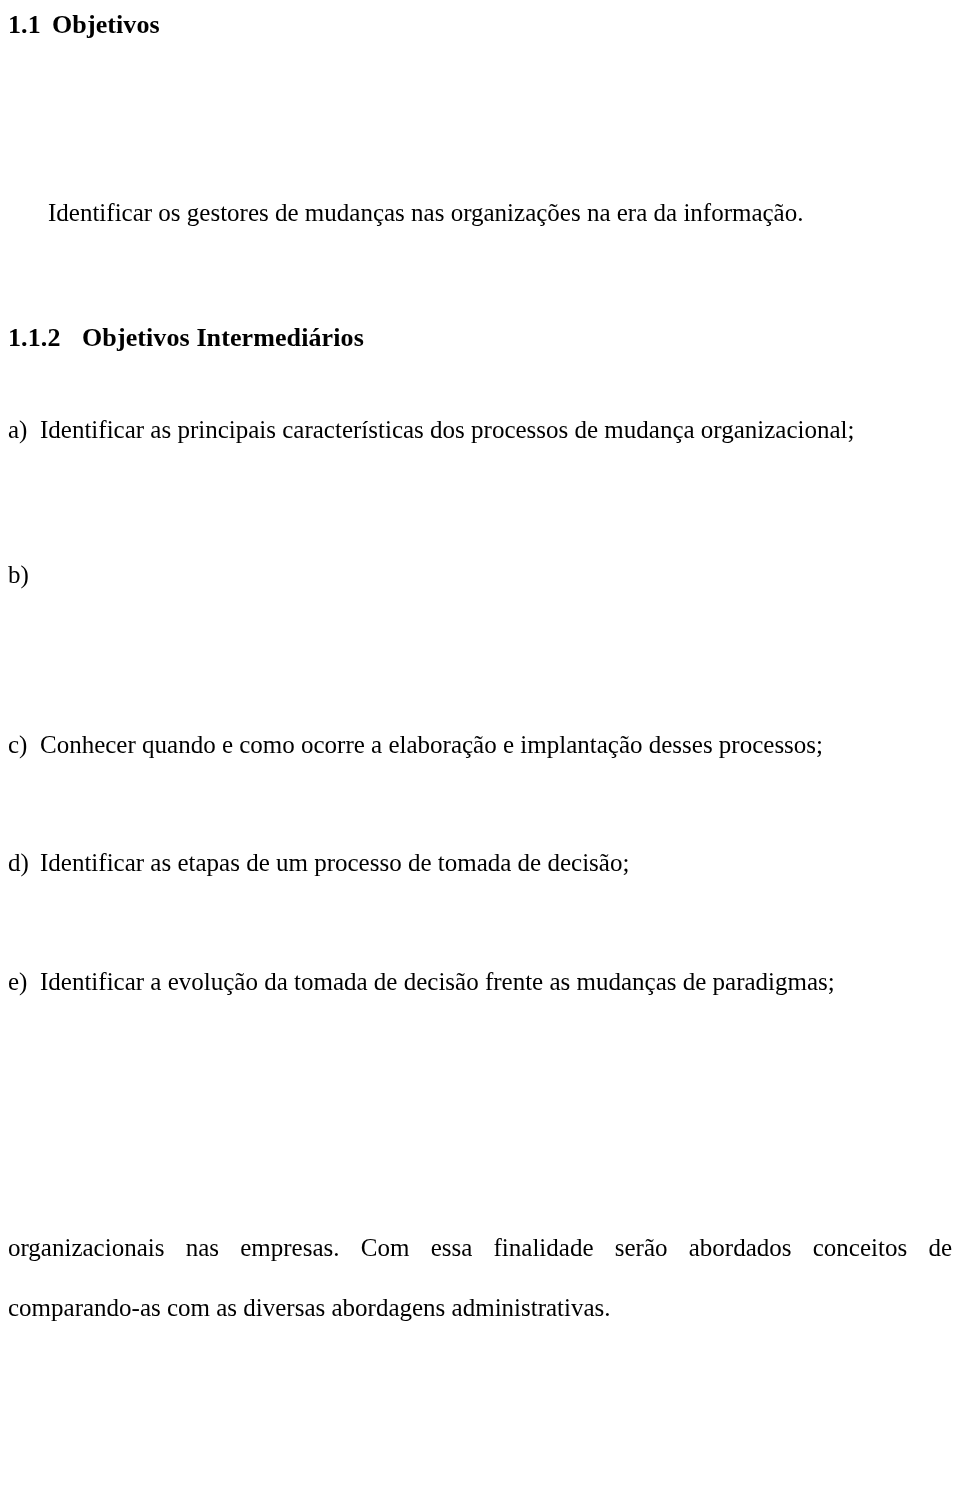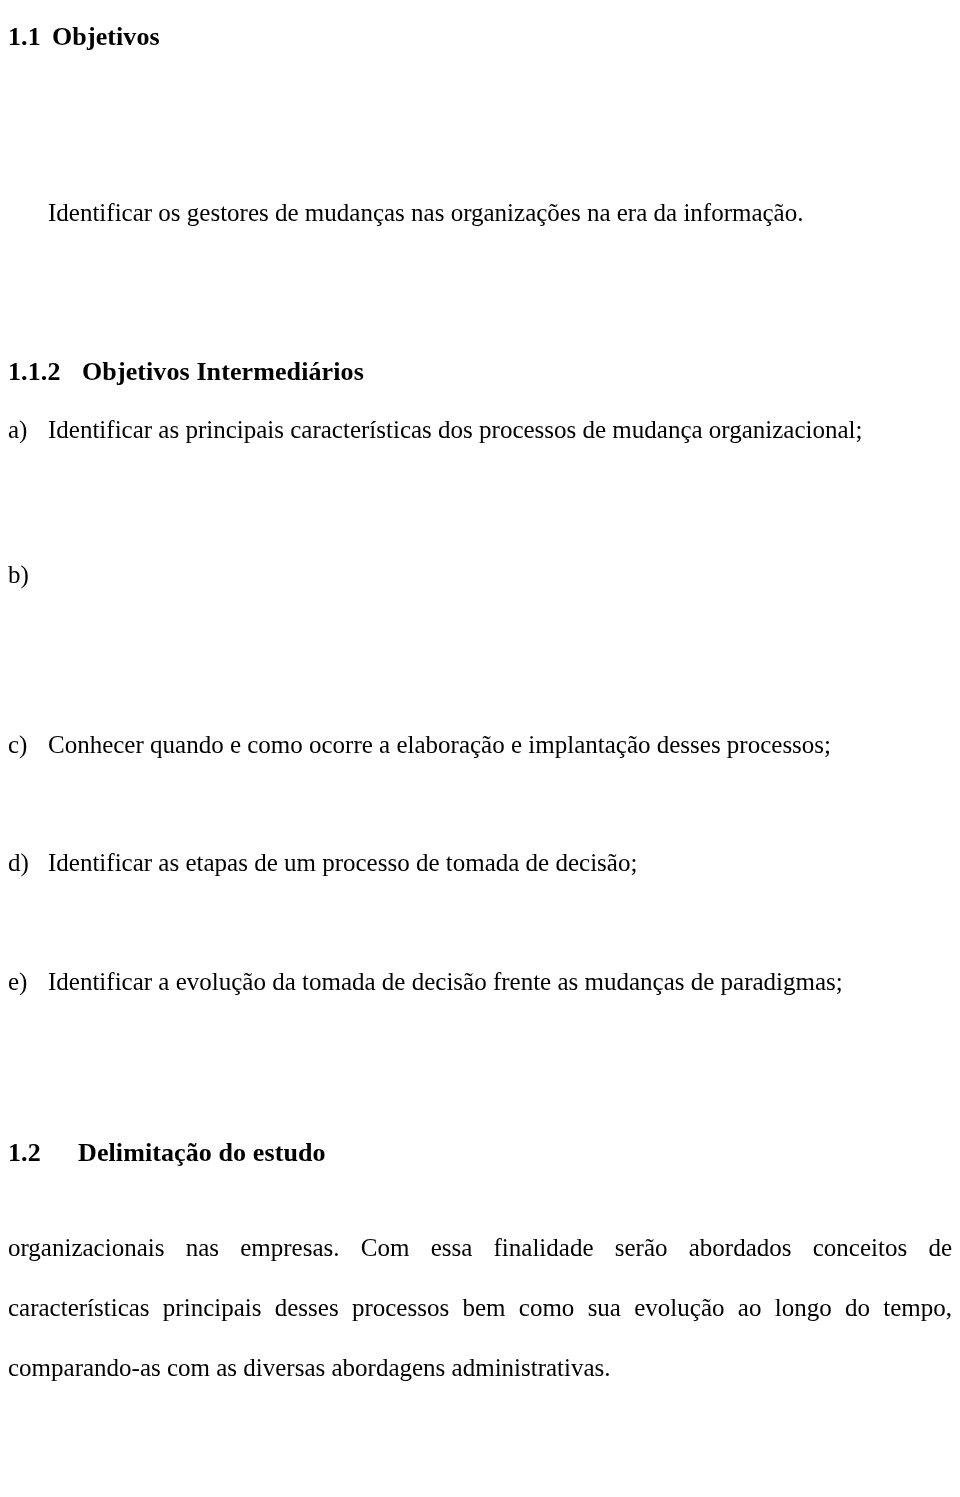--- a/index.html
+++ b/index.html
@@ -72,49 +72,49 @@
     line-height: 60px;
   }
   .list-item .marker {
     position: absolute;
     left: 0;
     top: 0;
     width: 40px;
     text-align: left;
   }
   .list-item .item-body {
-    margin-left: 40px;
+    margin-left: 32px;
     text-align: justify;
   }
   .list-item .item-body .jline {
     display: block;
     text-align: justify;
     text-align-last: justify;
     white-space: nowrap;
   }
   .list-item .item-body .jline.last {
     text-align-last: left;
   }
 
   
   .abs { position: absolute; left: 8px; right: 8px; }
 </style>
 </head>
 <body>
 
 <div class="page">
 
-  <div class="abs heading lvl2" style="top:24px;">
+  <div class="abs heading lvl2" style="top:12px;">
     <span class="num">1.1</span><span>Objetivos</span>
   </div>
 
 
   <div class="abs body-line" style="top:200px;margin-left:40px;">Identificar os gestores de mudanças nas organizações na era da informação.</div>
 
-  <div class="abs heading lvl3" style="top:325px;margin-top:34px;">
+  <div class="abs heading lvl3" style="top:325px;">
     <span class="num">1.1.2</span><span>Objetivos Intermediários</span>
   </div>
 
   <div class="abs list-item" style="top:400px;">
     <span class="marker">a)</span>
     <div class="item-body">
       <span class="jline last">Identificar as principais características dos processos de mudança organizacional;</span>
     </div>
   </div>
 
@@ -138,23 +138,19 @@
     </div>
   </div>
 
   <div class="abs list-item" style="top:952px;">
     <span class="marker">e)</span>
     <div class="item-body">
       <span class="jline last">Identificar a evolução da tomada de decisão frente as mudanças de paradigmas;</span>
     </div>
   </div>
 
-  <div class="abs heading lvl2b" style="top:1140px;">
-    <span class="num">1.2</span><span>Delimitação do estudo</span>
-  </div>
 
   <div class="abs para" style="top:1218px;">
     <span class="jline">organizacionais nas empresas. Com essa finalidade serão abordados conceitos de</span>
-    <span class="jline">características principais desses processos bem como sua evolução ao longo do tempo,</span>
     <span class="jline last">comparando-as com as diversas abordagens administrativas.</span>
   </div>
 
 </div>
 
 </body></html>

